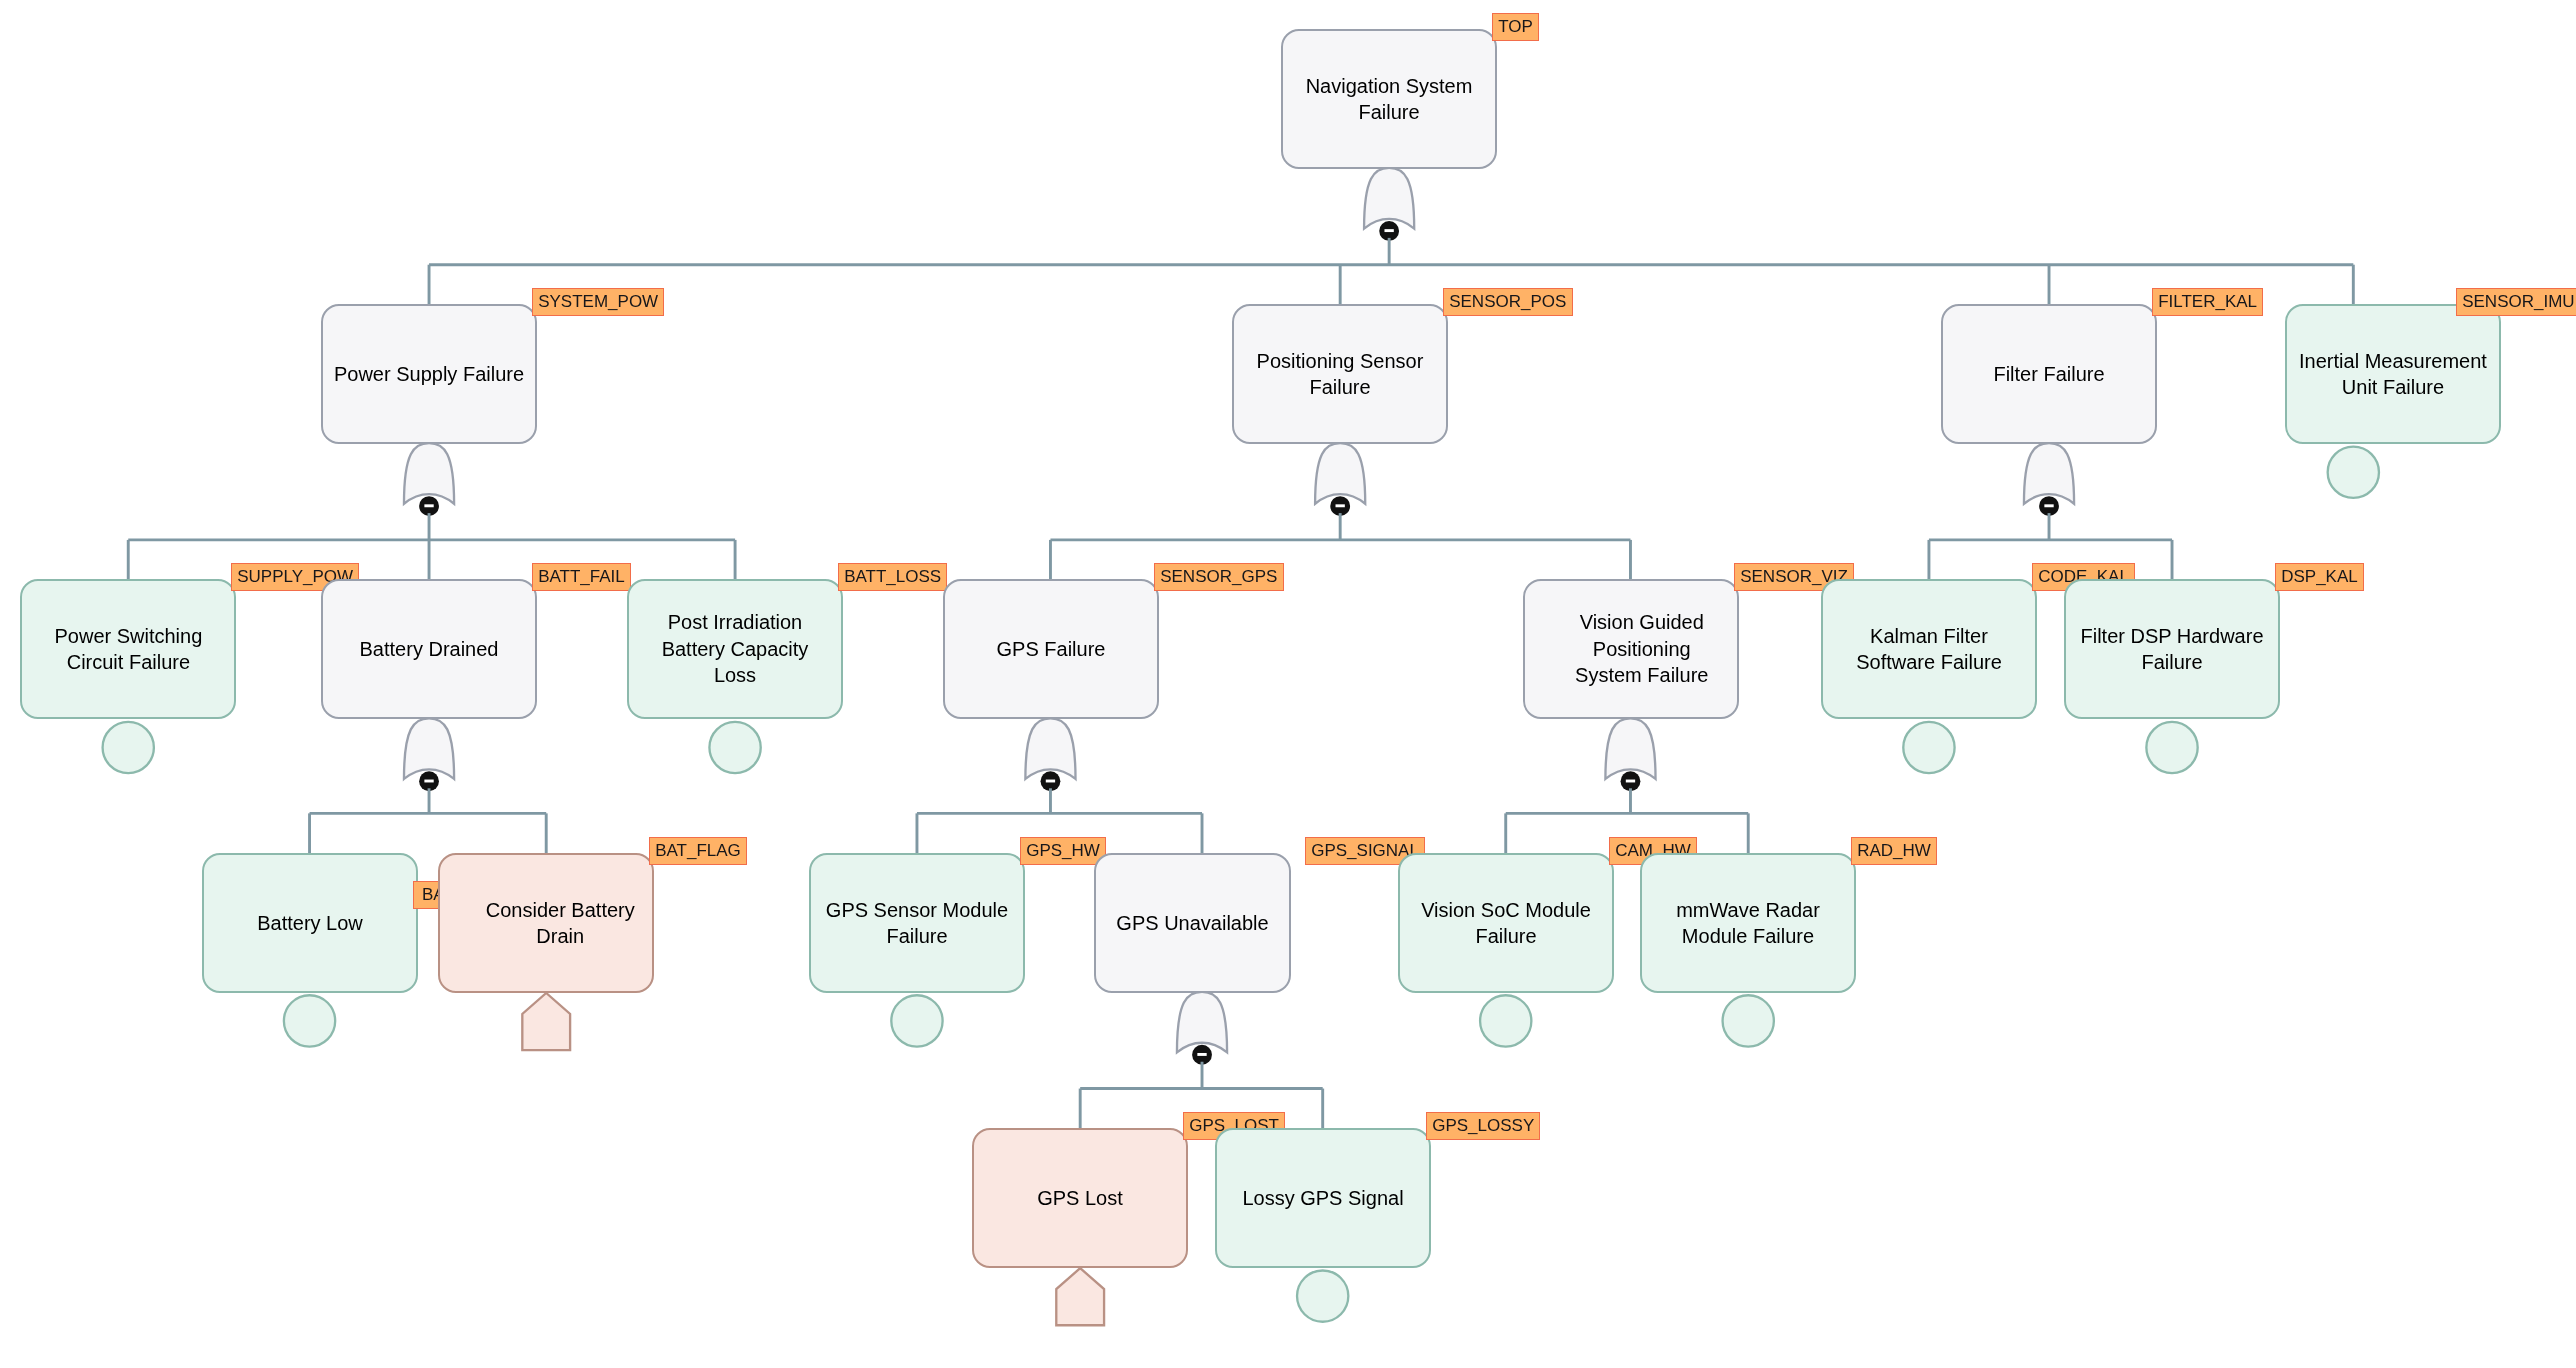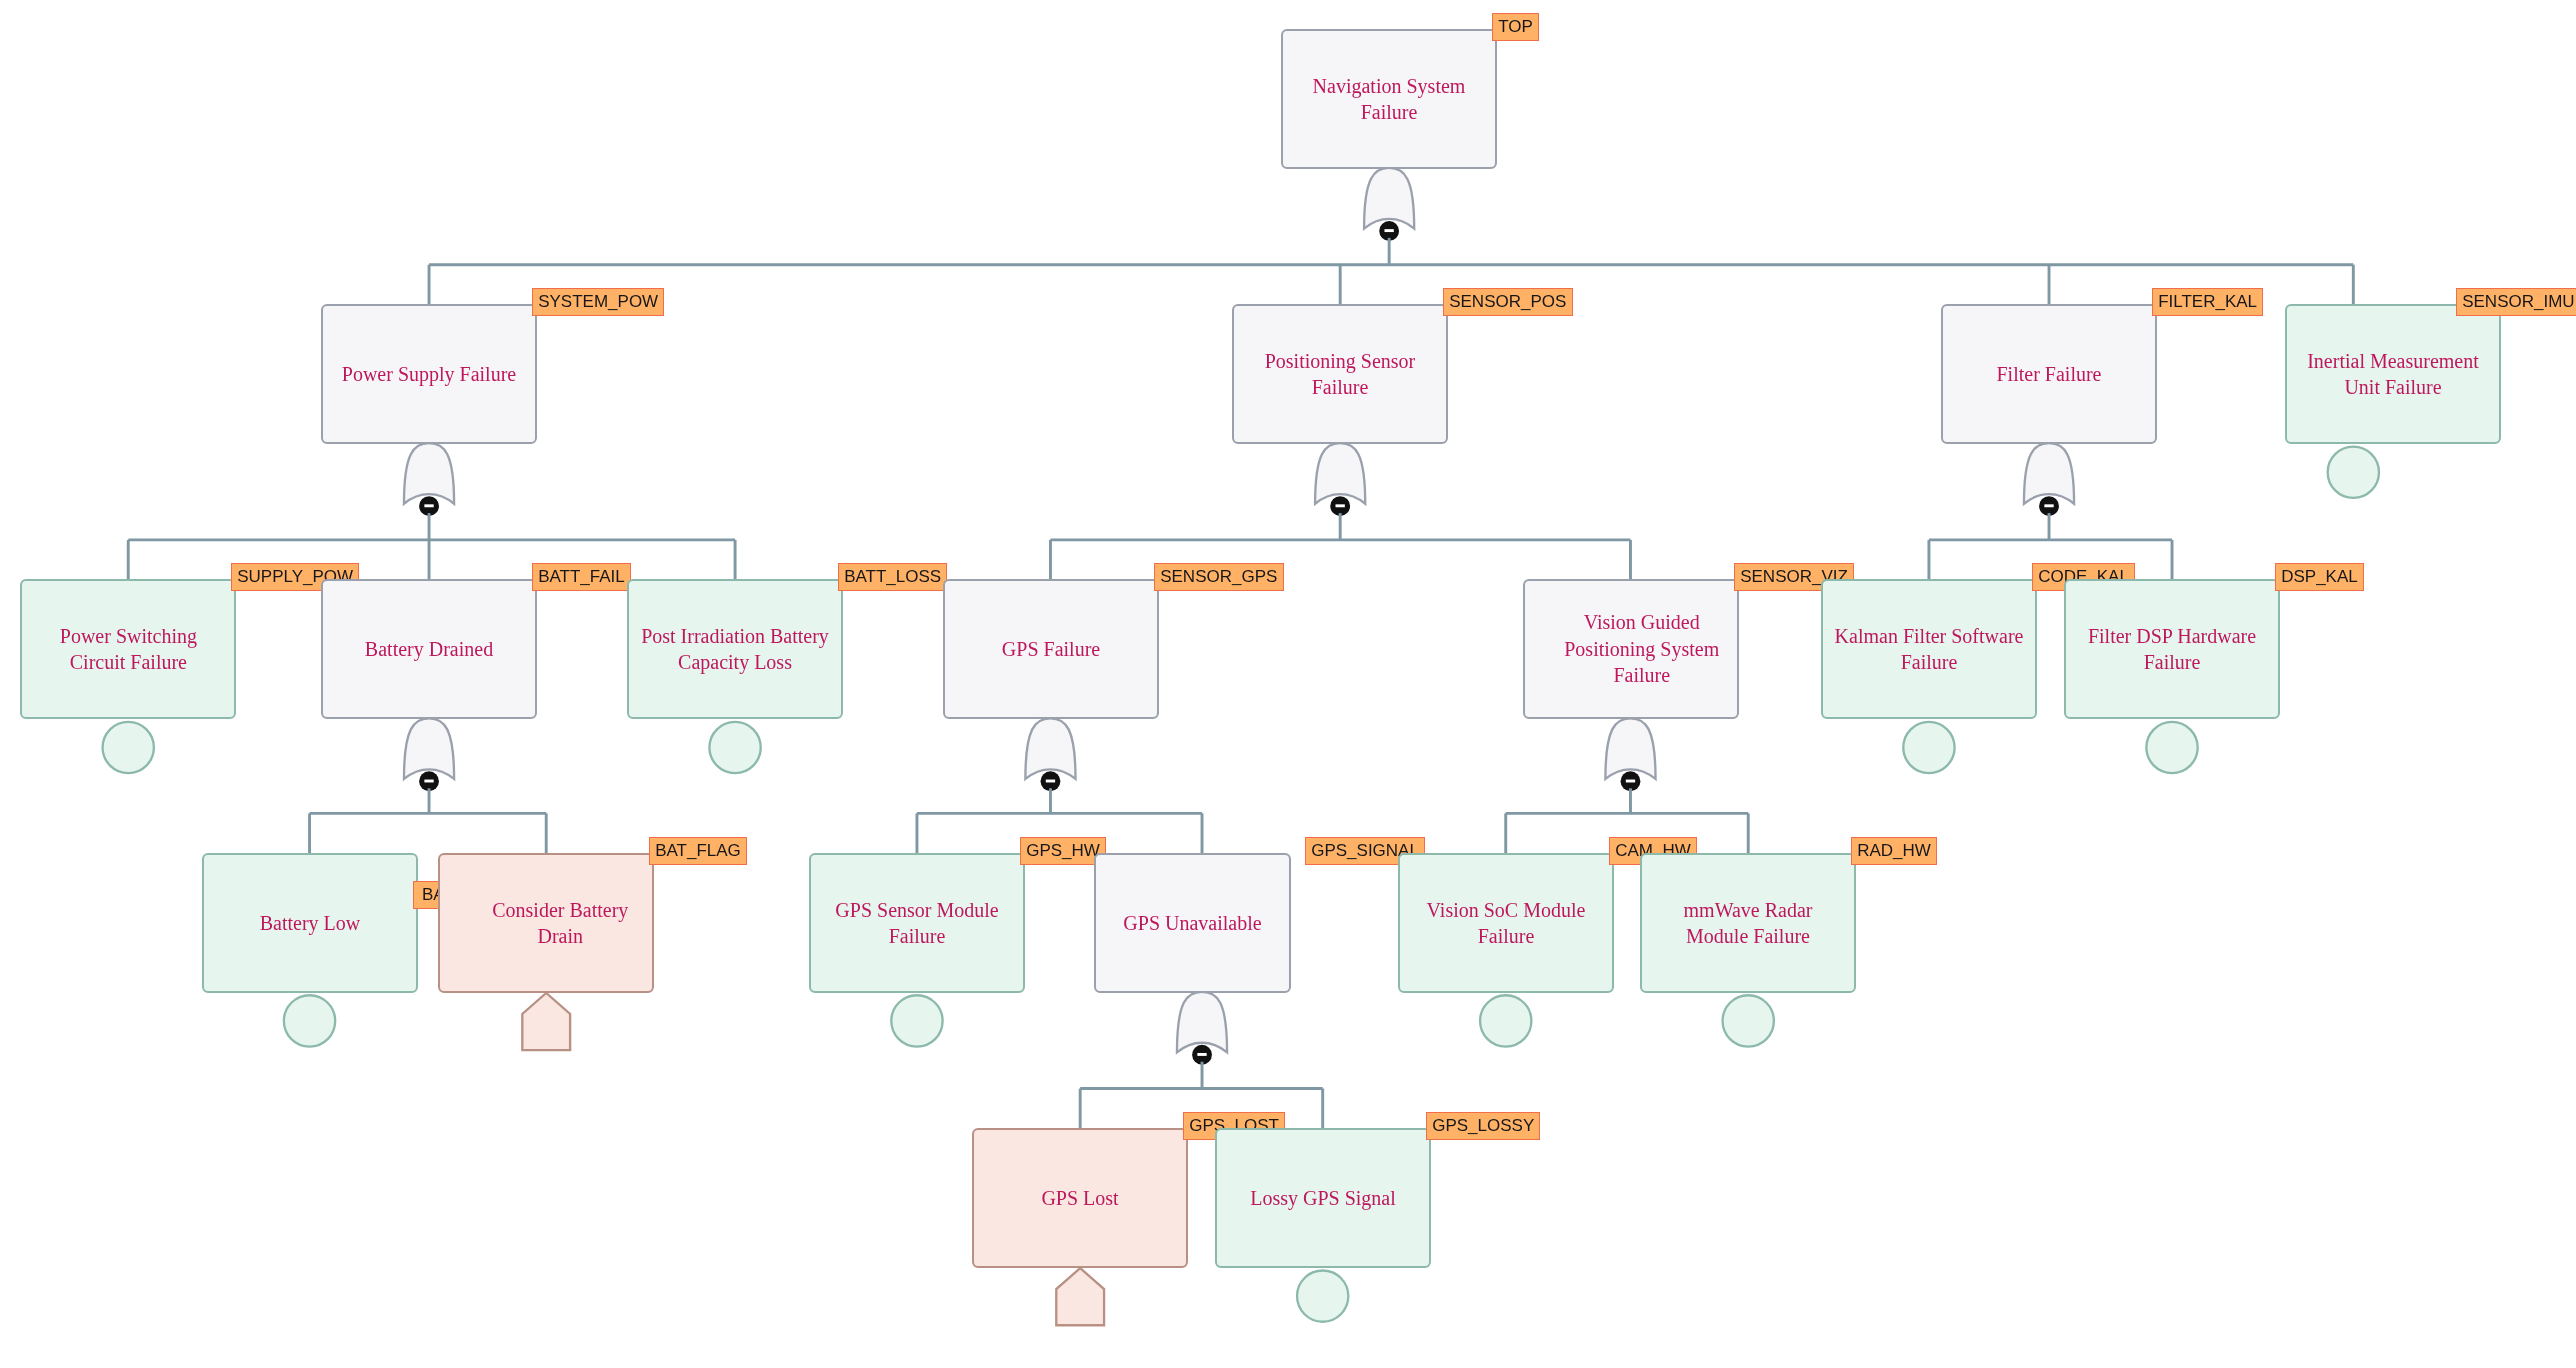--- a/index.html
+++ b/index.html
@@ -1,23 +1,23 @@
 <!DOCTYPE html>
 <html style="font-size:9.3px"><head>
 <meta charset="utf-8">
 <style>
   html,body{margin:0;padding:0;background:#ffffff;}
   body{font-family:"Liberation Sans","DejaVu Sans",sans-serif;}
   #stage{position:relative;width:2576px;height:1369px;background:#fff;overflow:hidden;}
   #wires{position:absolute;left:0;top:0;width:2576px;height:1369px;pointer-events:none;}
 
-  .node{position:absolute;box-sizing:border-box;border-radius:6px;
+  .node{position:absolute;box-sizing:border-box;border-radius:18px;
         display:flex;align-items:center;justify-content:center;text-align:center;
-        border:2.3px solid #9aa0ac;background:#f6f6f8;color:#be185d;
-        font-size:20px;line-height:1.32;padding:5.8px 10.5px;font-family:Liberation Serif, serif;}
+        border:2.3px solid #9aa0ac;background:#f6f6f8;color:#000000;
+        font-size:20px;line-height:1.32;padding:5.8px 10.5px;}
   .node.green{background:#e7f5ef;border-color:#8cb9ac;}
   .node.pink {background:#fae7e1;border-color:#b99184;}
   .node .txt{display:block;width:100%;}
 
   .tag{position:absolute;box-sizing:border-box;background:#ffb266;border:1.2px solid #f26d4a;
        color:#17171a;font-size:17px;line-height:1;padding:4.1px 5.2px 5.2px 5.2px;white-space:nowrap;
        font-family:"Liberation Sans","DejaVu Sans",sans-serif;}
 </style>
 </head>
 <body>

